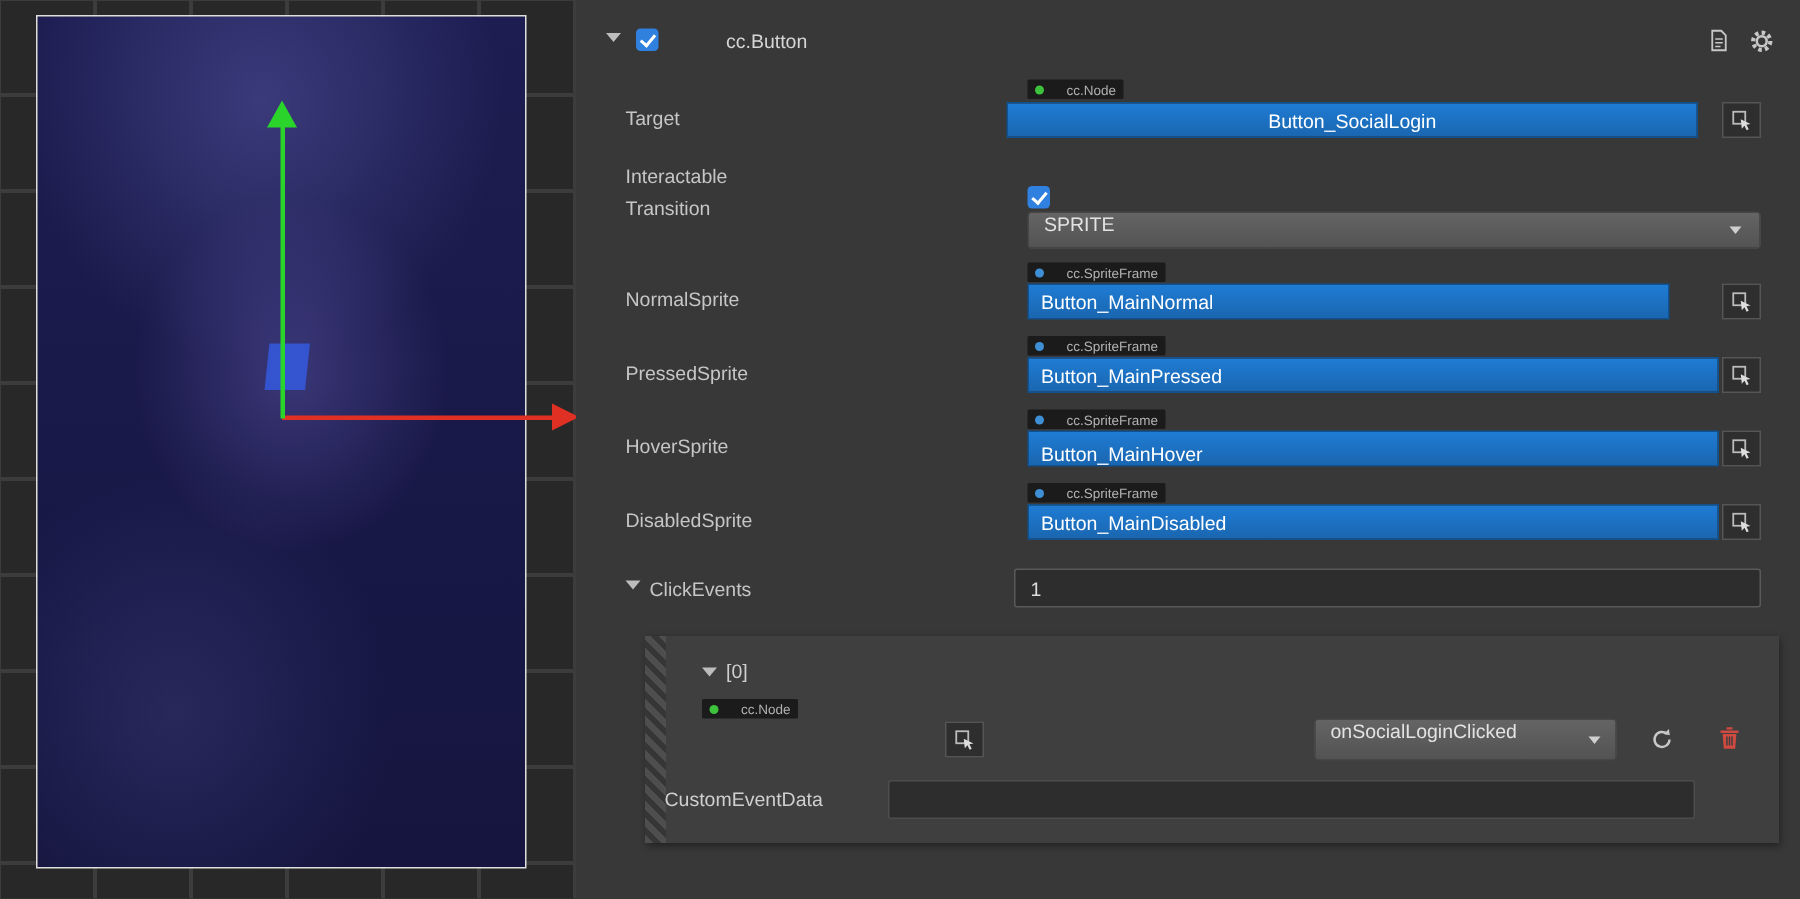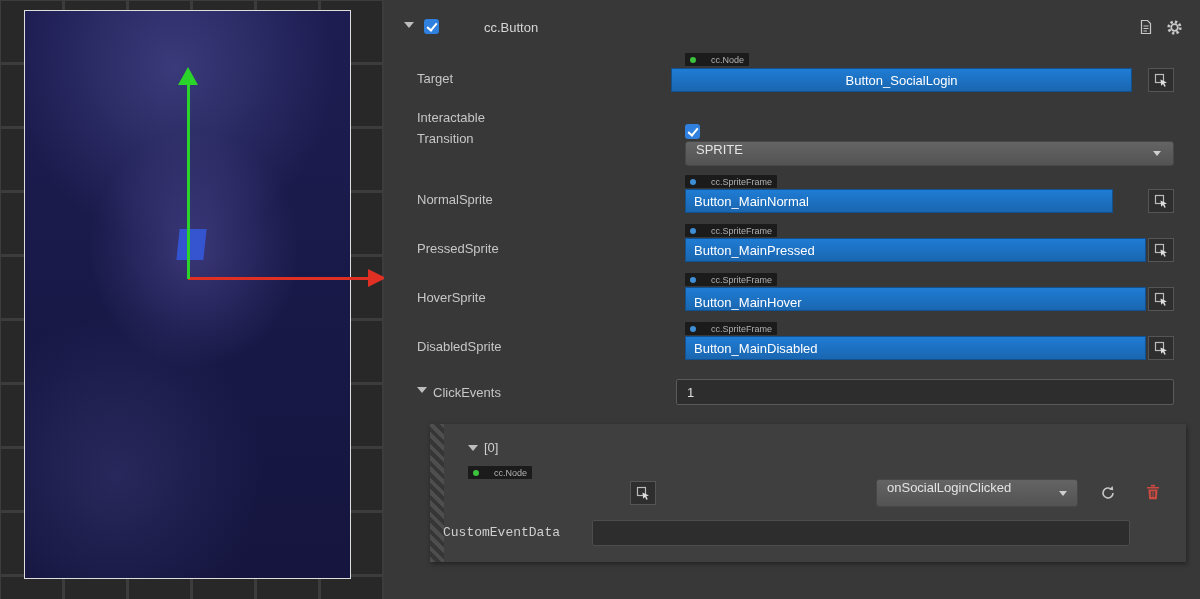--- a/index.html
+++ b/index.html
@@ -243,19 +243,19 @@
         <path d="M12.6 1 13.2 5.2 9.2 4.4 Z" fill="#c8c8c8"></path>
       </svg>
     </button>
     <button class="abs icon-btn" style="left:716px; top:60px;">
       <svg width="14" height="16" viewBox="0 0 14 16">
         <path fill="#cf4a40" d="M1 3h12v1.6H1zM5 .8h4v1.6H5zM2.4 5.4h9.2l-.8 9.8H3.2z"></path>
         <path stroke="#3f3f3f" stroke-width="1" d="M5.3 7v6M7 7v6M8.7 7v6"></path>
       </svg>
     </button>
 
-    <div class="idx-label" style="left:13px; top:101px;font-family:Liberation Mono, monospace;">CustomEventData</div>
+    <div class="idx-label" style="left:13px; top:101px;">CustomEventData</div>
     <div class="dark-field" style="left:162px; top:96px; width:538px; height:26px; border-color:#4d4d4d;">
       <span></span>
     </div>
   </div>
 
 </div>
 
 </body></html>

